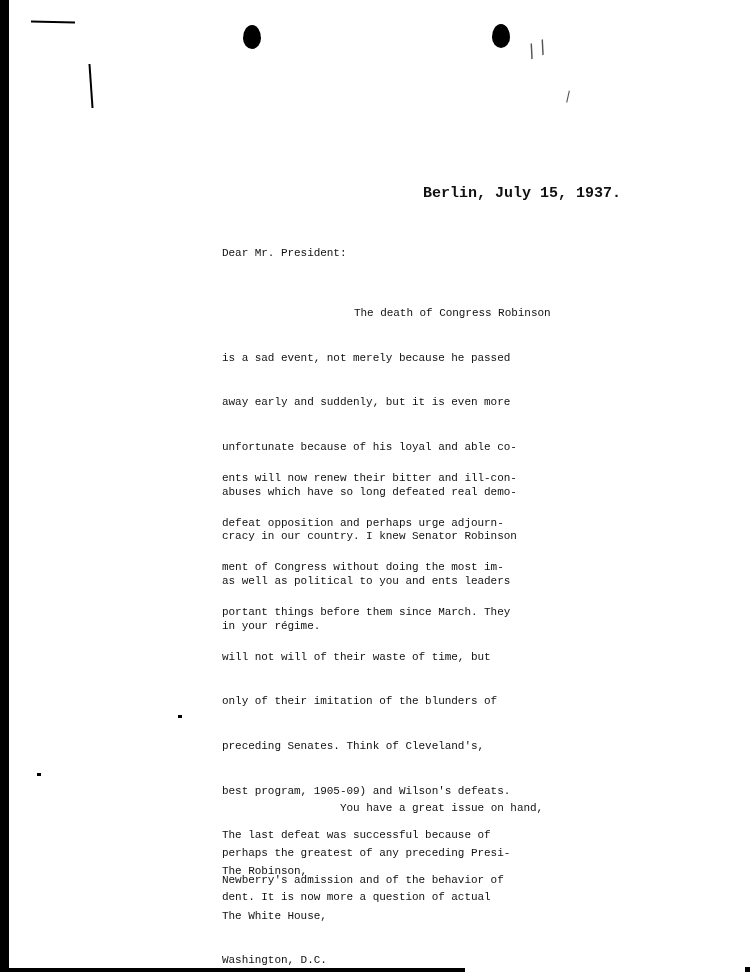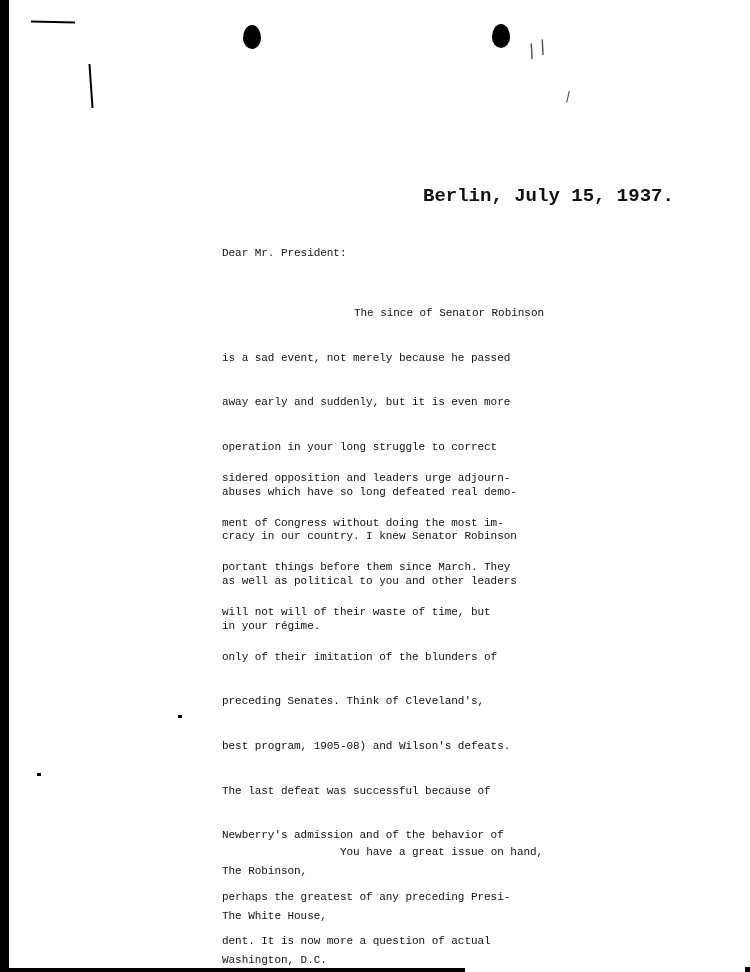--- a/index.html
+++ b/index.html
@@ -15,24 +15,24 @@
   .punch { position:absolute; width:18px; height:24px; background:#000; border-radius:50% 50% 50% 50% / 55% 55% 45% 45%; }
   .dash-mark { position:absolute; left:31px; top:21px; width:44px; height:2px; background:#000; transform:rotate(1deg); }
   .vline-mark { position:absolute; left:90px; top:64px; width:2px; height:44px; background:#000; transform:rotate(-4deg); }
   .scribble { position:absolute; font-family:"DejaVu Sans",sans-serif; color:#555; font-size:18px; }
   .speck { position:absolute; width:4px; height:3px; background:#000; }
   .text-block {
     position:absolute; left:222px;
     font-size:11px; line-height:14.9px; white-space:pre; letter-spacing:-0.05px;
     font-weight:normal;
   }
-  .dateline { position:absolute; left:423px; top:185px; font-size:19px; font-weight:bold; white-space:pre; }
+  .dateline { position:absolute; left:423px; top:185px; font-size:15px; font-weight:bold; white-space:pre; }
   .line { display:block; height:14.9px; }
   .indent { padding-left:132px; }
-  .indent2 { padding-left:118px;margin-top:44px; }
+  .indent2 { padding-left:118px; }
 </style>
 </head>
 <body>
 
 <div class="left-border"></div>
 <div class="bottom-bar"></div>
 <div class="bottom-dot"></div>
 
 <div class="dash-mark"></div>
 <div class="vline-mark"></div>
@@ -44,38 +44,39 @@
 <div class="scribble" style="left:566px;top:88px;font-size:14px;transform:rotate(30deg);">\</div>
 
 <div class="speck" style="left:178px;top:715px;"></div>
 <div class="speck" style="left:37px;top:773px;"></div>
 
 <div class="dateline">Berlin, July 15, 1937.</div>
 
 <div class="text-block" style="top:246px;">Dear Mr. President:</div>
 
 <div class="text-block" style="top:276px;">
-  <span class="line indent">The since of Senator Robinson</span>
+  <span class="line indent">The death of Congress Robinson</span>
   <span class="line">is a sad event, not merely because he passed</span>
   <span class="line">away early and suddenly, but it is even more</span>
-  <span class="line">operation in your long struggle to correct</span>
+  <span class="line">unfortunate because of his loyal and able co-</span>
   <span class="line">abuses which have so long defeated real demo-</span>
   <span class="line">cracy in our country. I knew Senator Robinson</span>
-  <span class="line">as well as political to you and other leaders</span>
+  <span class="line">as well as political to you and ents leaders</span>
   <span class="line">in your régime.</span>
 </div>
 
 <div class="text-block" style="top:441px;">
-  <span class="line">sidered opposition and leaders urge adjourn-</span>
+  <span class="line">ents will now renew their bitter and ill-con-</span>
+  <span class="line">defeat opposition and perhaps urge adjourn-</span>
   <span class="line">ment of Congress without doing the most im-</span>
   <span class="line">portant things before them since March. They</span>
   <span class="line">will not will of their waste of time, but</span>
   <span class="line">only of their imitation of the blunders of</span>
   <span class="line">preceding Senates. Think of Cleveland's,</span>
-  <span class="line">best program, 1905-08) and Wilson's defeats.</span>
+  <span class="line">best program, 1905-09) and Wilson's defeats.</span>
   <span class="line">The last defeat was successful because of</span>
   <span class="line">Newberry's admission and of the behavior of</span>
   
   
   
   
   
   
   
   

